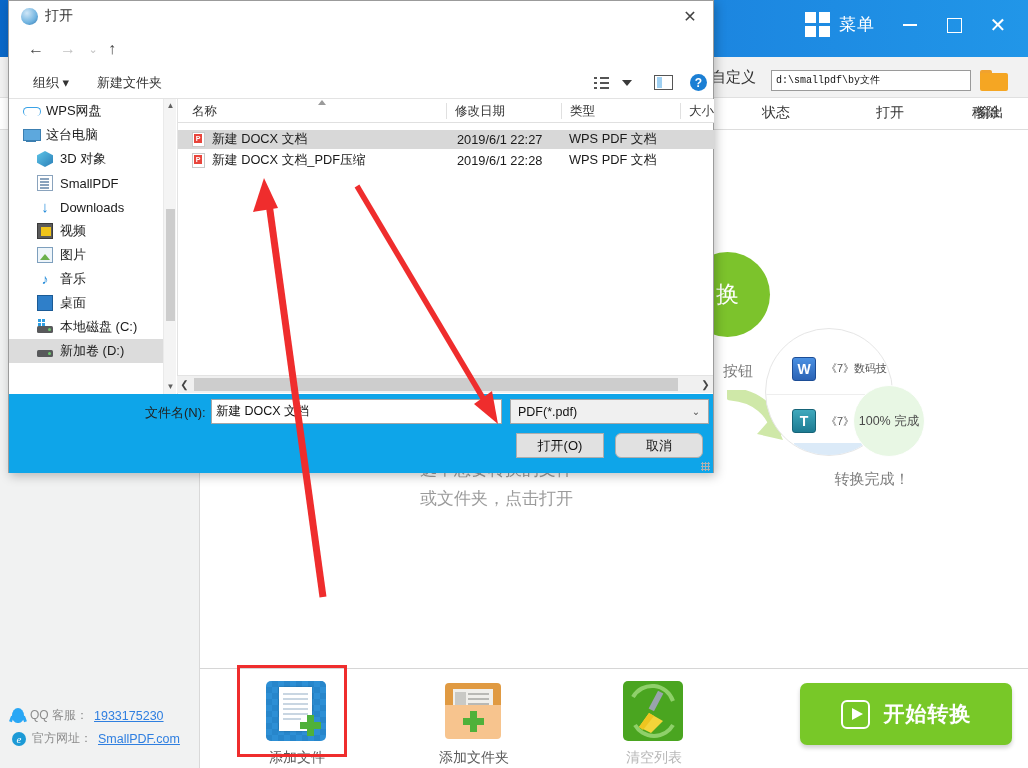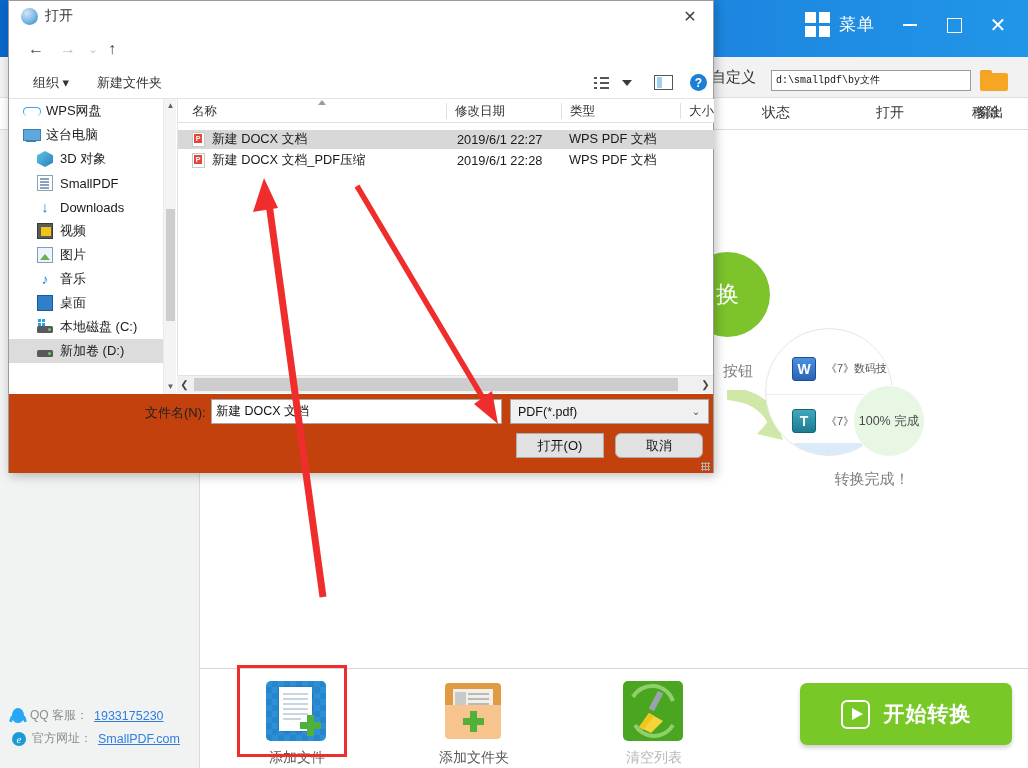--- a/index.html
+++ b/index.html
@@ -228,21 +228,21 @@
                     font-size:7px; line-height:9px; text-align:center; font-weight:bold; }
   .fname { width:245px; white-space:nowrap; overflow:hidden; }
   .fdate { width:112px; }
   .ftype { width:120px; }
 
   .hscroll { position:absolute; left:168px; top:276px; width:536px; height:18px; background:#f0f0f0; border-top:1px solid #e3e3e3; }
   .hscroll .lf,.hscroll .rt { position:absolute; top:0; width:15px; height:17px; font-size:10px; color:#444; text-align:center; line-height:17px; }
   .hscroll .lf{left:0;} .hscroll .rt{right:0;}
   .hscroll .thumb { position:absolute; left:17px; top:2px; width:484px; height:13px; background:#cdcdcd; }
 
-  .dlg-foot { position:absolute; left:0; top:393px; width:704px; height:79px; background:#c2410c; }
+  .dlg-foot { position:absolute; left:0; top:393px; width:704px; height:79px; background:#0ea5e9; }
   .fn-label { position:absolute; left:136px; top:10px; font-size:13px; color:#222; }
   .fn-input { position:absolute; left:202px; top:5px; width:291px; height:25px; background:#fff; border:1px solid #a6a6a6;
               display:flex; align-items:center; padding-left:4px; font-size:12.5px; }
   .fn-input .cv { margin-left:auto; width:22px; text-align:center; color:#555; font-size:10px; }
   .type-sel { position:absolute; left:501px; top:5px; width:199px; height:25px; background:#f0f0f0; border:1px solid #a6a6a6;
               display:flex; align-items:center; padding-left:7px; font-size:12.5px; }
   .type-sel .cv { margin-left:auto; width:24px; text-align:center; color:#555; font-size:10px; }
   .dbtn { position:absolute; top:39px; width:88px; height:25px; background:#e1e1e1; border:1px solid #adadad;
           display:flex; align-items:center; justify-content:center; font-size:13px; color:#111; }
   .dbtn.open { left:507px; }
@@ -286,20 +286,24 @@
 
   <div class="app-listhead">
     <span style="left:762px;">状态</span>
     <span style="left:876px;">打开</span>
     <span style="left:948px;margin-left:28px;">输出</span>
     <span style="left:972px;">移除</span>
   </div>
 
   <div class="app-sidebar"></div>
 
+  <div class="center-hint">
+    <div>选中您要转换的文件</div>
+    <div>或文件夹，点击打开</div>
+  </div>
 
   <div class="green-round">换</div>
 
   <div class="btn-note">按钮</div>
   <svg class="green-arrow" width="60" height="56">
     <path d="M4 4 C30 6 46 22 50 40" stroke="#cfe8a8" stroke-width="13" fill="none" stroke-linecap="round"></path>
     <path d="M56 50 L30 44 L46 26 Z" fill="#cfe8a8"></path>
   </svg>
 
   <div class="illus-circle">

